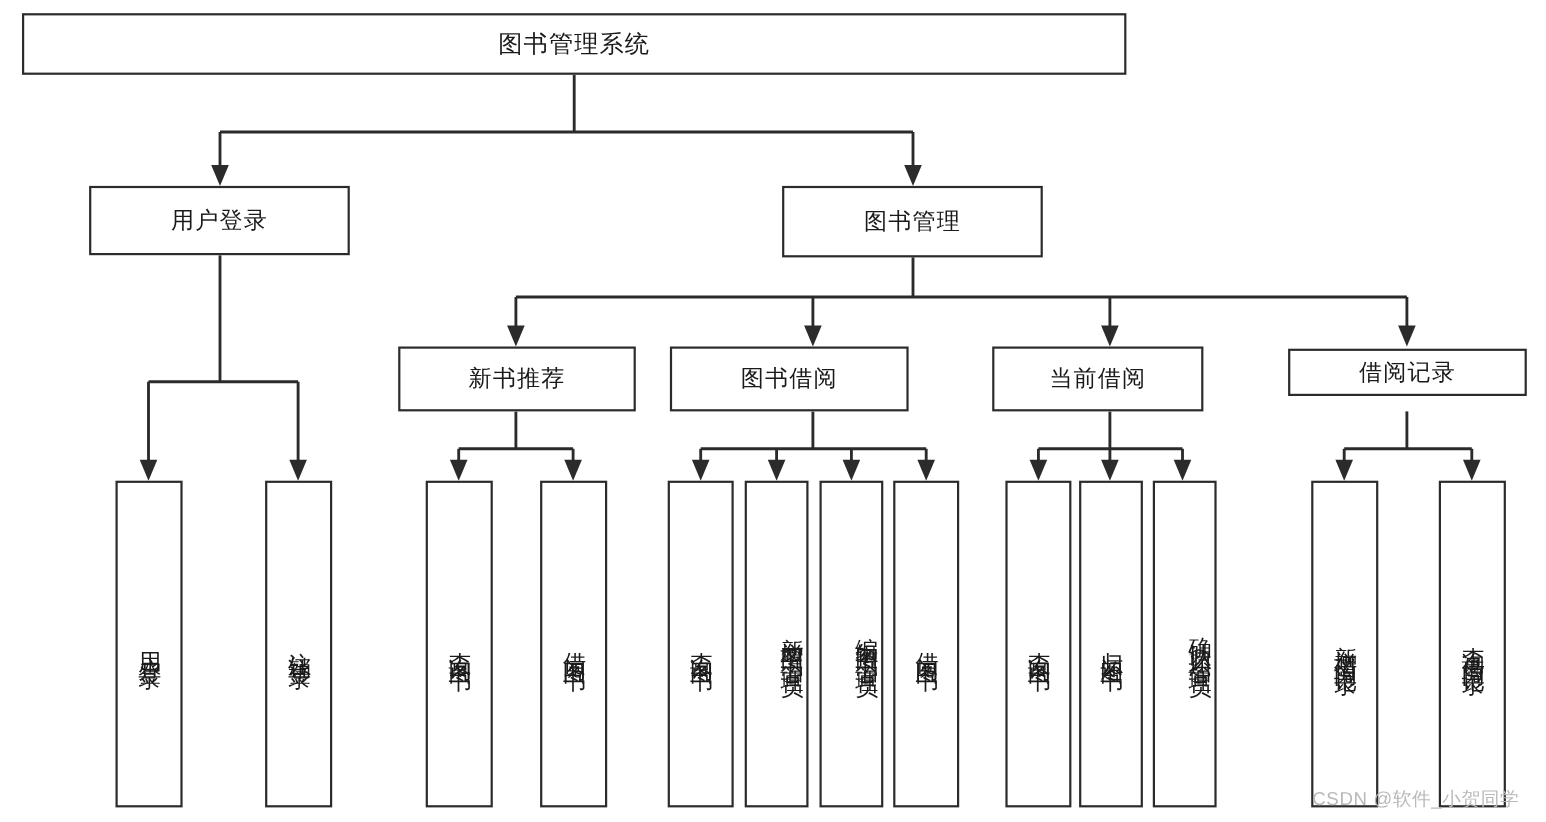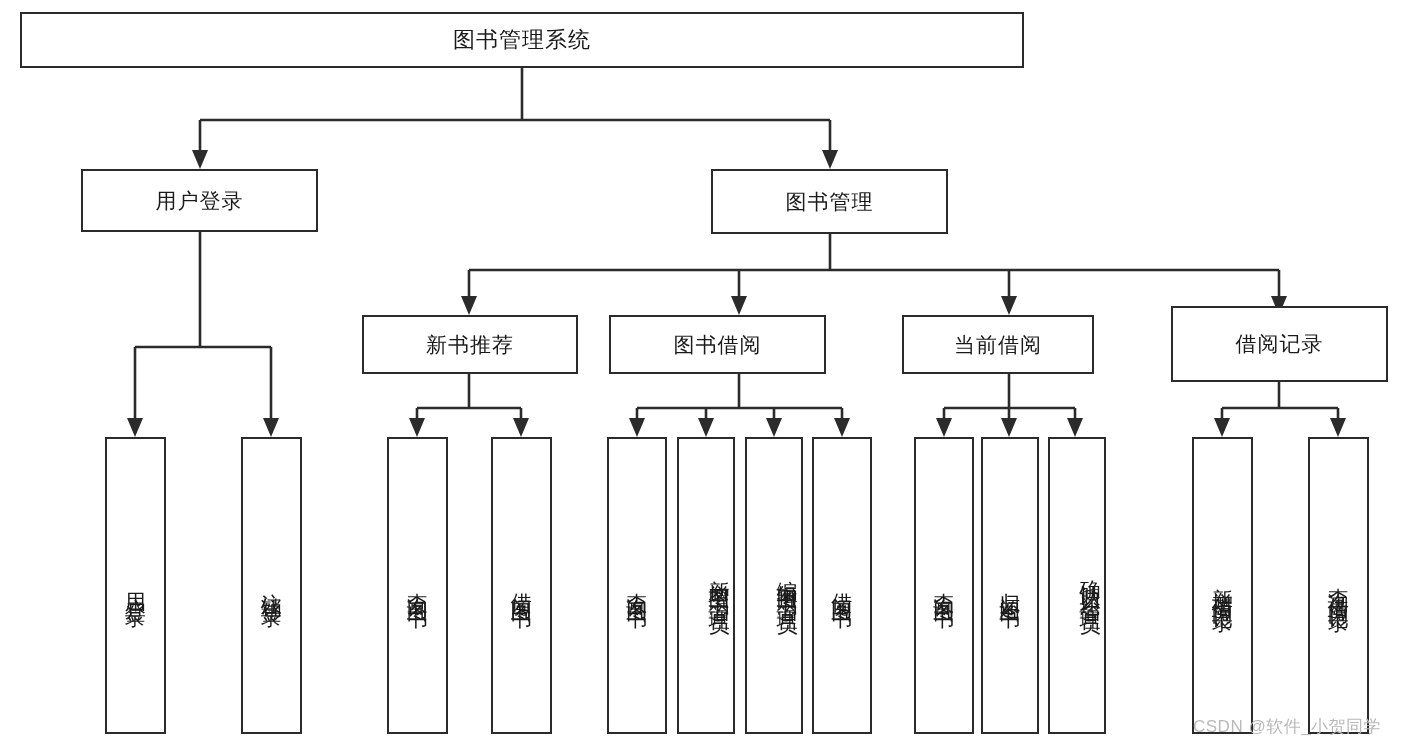--- a/index.html
+++ b/index.html
@@ -131,21 +131,21 @@
   </svg>
 
   <div class="node h root" style="left:20px;top:12px;width:1004px;height:56px;">图书管理系统</div>
 
   <div class="node h" style="left:81px;top:169px;width:237px;height:63px;">用户登录</div>
   <div class="node h" style="left:711px;top:169px;width:237px;height:65px;">图书管理</div>
 
   <div class="node h" style="left:362px;top:315px;width:216px;height:59px;">新书推荐</div>
   <div class="node h" style="left:609px;top:315px;width:217px;height:59px;">图书借阅</div>
   <div class="node h" style="left:902px;top:315px;width:192px;height:59px;">当前借阅</div>
-  <div class="node h" style="left:1171px;top:306px;width:217px;height:76px;">借阅记录</div>
+  <div class="node h" style="left:1171px;top:317px;width:217px;height:43px;">借阅记录</div>
 
   <div class="node v mid" style="left:105px;top:437px;width:61px;height:297px;">用户登录</div>
   <div class="node v mid" style="left:241px;top:437px;width:61px;height:297px;">注销登录</div>
 
   <div class="node v mid" style="left:387px;top:437px;width:61px;height:297px;">查询图书</div>
   <div class="node v mid" style="left:491px;top:437px;width:61px;height:297px;">借阅图书</div>
 
   <div class="node v mid" style="left:607px;top:437px;width:60px;height:297px;">查询图书</div>
   <div class="node v top" style="left:677px;top:437px;width:58px;height:297px;">新增图书（管理员）</div>
   <div class="node v top" style="left:745px;top:437px;width:58px;height:297px;">编辑图书（管理员）</div>

